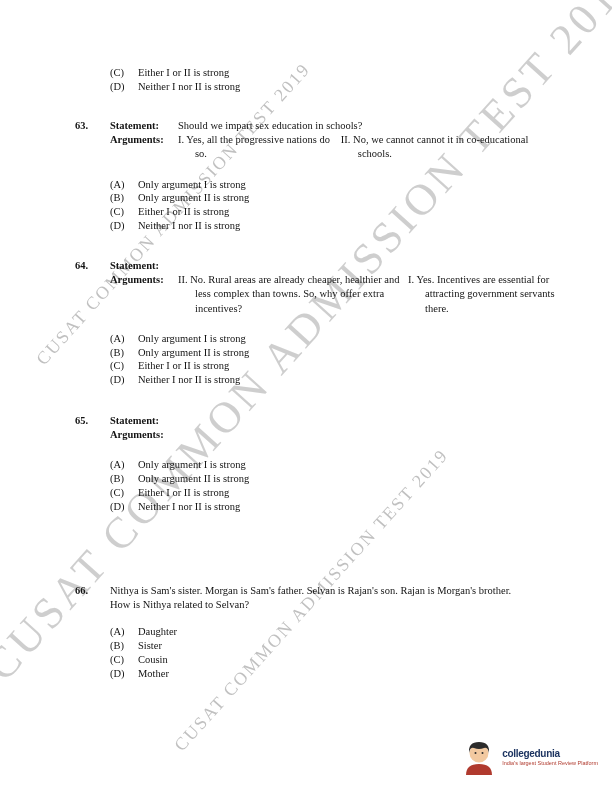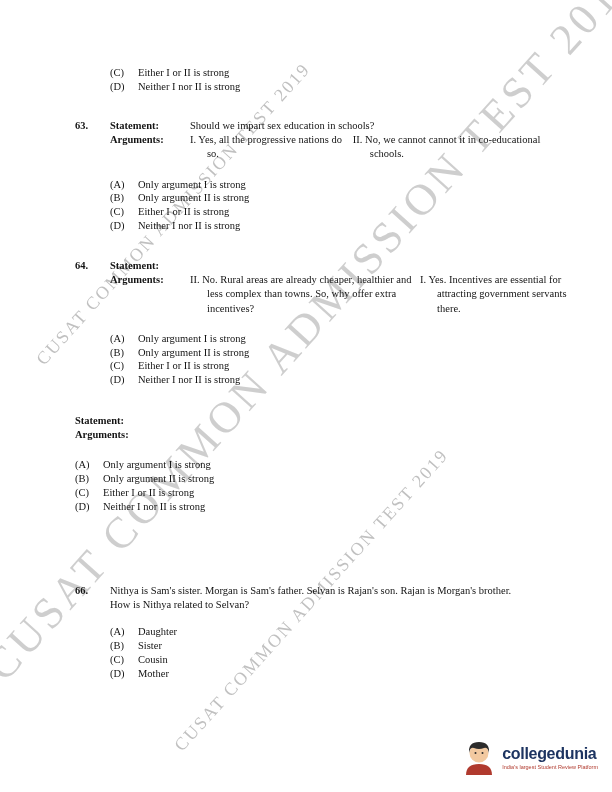--- a/index.html
+++ b/index.html
@@ -16,35 +16,35 @@
     pointer-events:none; user-select:none;
   }
   .wm-large  { font-size:44px; letter-spacing:4px; opacity:.42; left:-6px;  top:648px; transform:rotate(-48deg); }
   .wm-small-top    { font-size:18px; letter-spacing:2px; opacity:.55; left:40px;  top:352px; transform:rotate(-48deg); }
   .wm-small-bottom { font-size:18px; letter-spacing:2px; opacity:.55; left:178px; top:738px; transform:rotate(-48deg); }
   
   .content { position:absolute; inset:0; z-index:2; }
   .question { position:absolute; left:75px; width:490px; display:flex; line-height:14.2px; }
   .qnum { width:35px; flex:none;font-weight:bold; }
   .qbody { flex:1; }
-  .row { display:flex;gap:12px; }
+  .row { display:flex; }
   .rlabel { width:68px; flex:none; font-weight:bold; }
   .stmt { width:366px; }
   .args { width:382px; display:flex; flex-direction:row; }
   .arg  { padding-left:17px; text-indent:-17px; }
   .qtext { width:416px; }
   .options { margin-top:16px; line-height:13.7px; }
   .options-tight { margin-top:13px; }
   .opt { display:flex; }
   .opt-label { width:28px; flex:none; }
   .top-options { position:absolute; left:110px; top:66px; line-height:13.7px; }
   
   .logo { position:absolute; right:14px; bottom:16px; display:flex; align-items:center; z-index:3; }
   .logo-icon { width:36px; height:38px; display:block; margin-right:5px; }
-  .logo-name { font-family:"Liberation Sans", sans-serif; font-size:16px; font-weight:bold; color:#1d3461; letter-spacing:-0.3px; }
+  .logo-name { font-family:"Liberation Sans", sans-serif; font-size:10px; font-weight:bold; color:#1d3461; letter-spacing:-0.3px; }
   .logo-tagline { font-family:"Liberation Sans", sans-serif; font-size:5.5px; color:#b03a2e; margin-top:1px; }
 </style>
 </head>
 <body>
 
 <div class="page">
 
   <span class="wm wm-large">CUSAT COMMON ADMISSION TEST  2019</span>
   <span class="wm wm-small-top">CUSAT COMMON ADMISSION TEST  2019</span>
   <span class="wm wm-small-bottom">CUSAT COMMON ADMISSION TEST  2019</span>
@@ -125,20 +125,21 @@
           </div>
           <div class="opt">
             <span class="opt-label">(D)</span>
             <span>Neither I nor II is strong</span>
           </div>
         </div>
       </div>
     </div>
 
     <div class="question" style="top:414px">
+      <span class="qnum">65.</span>
       <div class="qbody">
         <div class="row">
           <span class="rlabel">Statement:</span>
         </div>
         <div class="row">
           <span class="rlabel">Arguments:</span>
         </div>
         <div class="options">
           <div class="opt">
             <span class="opt-label">(A)</span>

